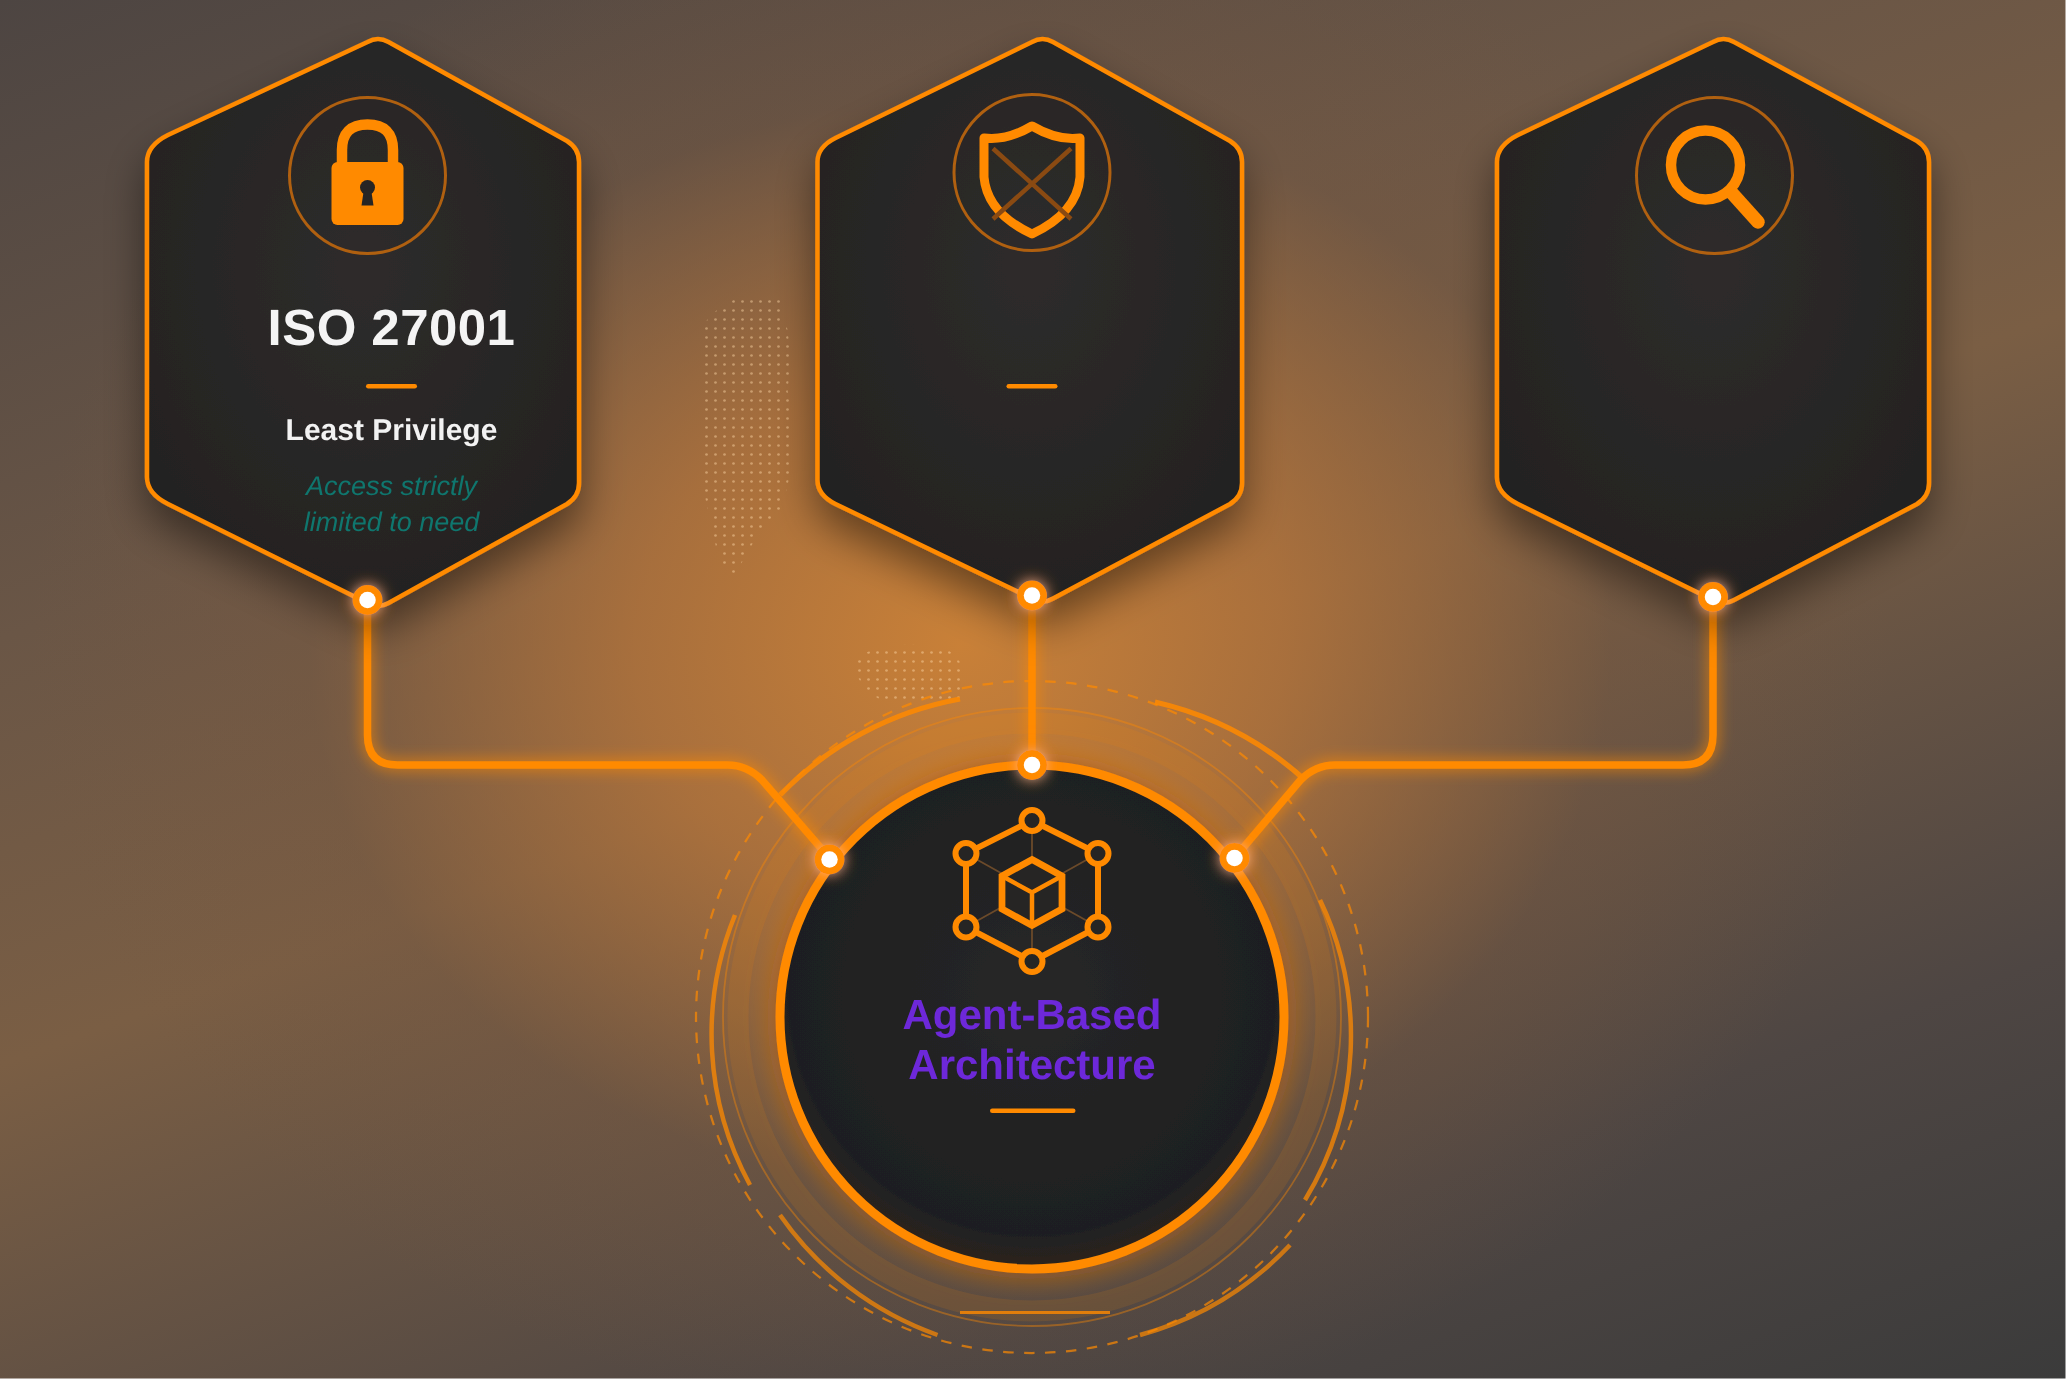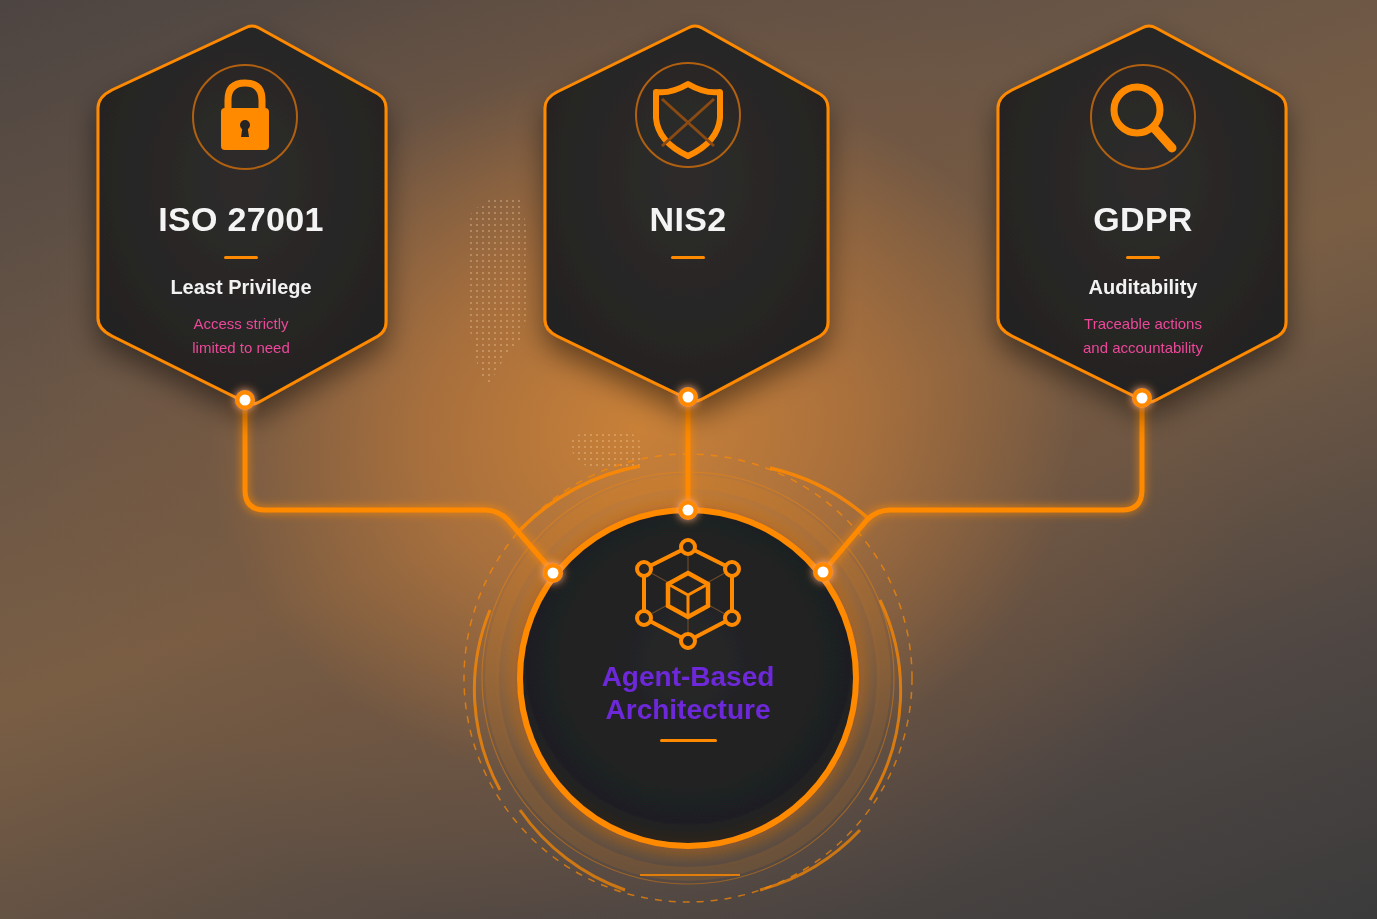--- a/index.html
+++ b/index.html
@@ -57,23 +57,24 @@
       left: 0; right: 0;
       top: 256px;
       font-size: 20px;
       font-weight: 700;
       color: #f2f2f2;
     }
     .card .desc {
       position: absolute;
       left: 0; right: 0;
       top: 292px;
-      font-size: 15px;
+      font-size: 18px;
       line-height: 24px;
-      color: #ec4899;
+      color: #0f766e;
+      font-style: italic;
     }
     .center-text {
       position: absolute;
       left: 528px;
       width: 320px;
       text-align: center;
       color: #6d28d9;
     }
     .center-title {
       top: 660px;
@@ -216,46 +217,36 @@
         <circle cx="1142" cy="398" r="5.5" fill="#fff"></circle>
       <circle cx="688" cy="510" r="10" fill="#ff8a00"></circle>
         <circle cx="688" cy="510" r="5.5" fill="#fff"></circle>
       <circle cx="553" cy="573" r="10" fill="#ff8a00"></circle>
         <circle cx="553" cy="573" r="5.5" fill="#fff"></circle>
       <circle cx="823" cy="572" r="10" fill="#ff8a00"></circle>
         <circle cx="823" cy="572" r="5.5" fill="#fff"></circle>
     </g>
   </svg>
 
-  <div class="card" style="left:95px; top:20px; height:390px;">
+  <div class="card" style="left:115px; top:20px; height:390px;">
     <div class="title">ISO 27001</div>
     <div class="rule"></div>
     <div class="subtitle">Least Privilege</div>
     <div class="desc">
       <div>Access strictly</div>
       <div>limited to need</div>
     </div>
   </div>
 
   <div class="card" style="left:542px; top:20px; height:390px;">
-    <div class="title">NIS2</div>
     <div class="rule"></div>
     <div class="desc">
     </div>
   </div>
 
-  <div class="card" style="left:997px; top:20px; height:390px;">
-    <div class="title">GDPR</div>
-    <div class="rule"></div>
-    <div class="subtitle">Auditability</div>
-    <div class="desc">
-      <div>Traceable actions</div>
-      <div>and accountability</div>
-    </div>
-  </div>
 
   <div class="center-text center-title">
     <div>Agent-Based</div>
     <div>Architecture</div>
   </div>
   <div class="center-rule"></div>
   <div class="center-text center-desc">
   </div>
 
 </div>

